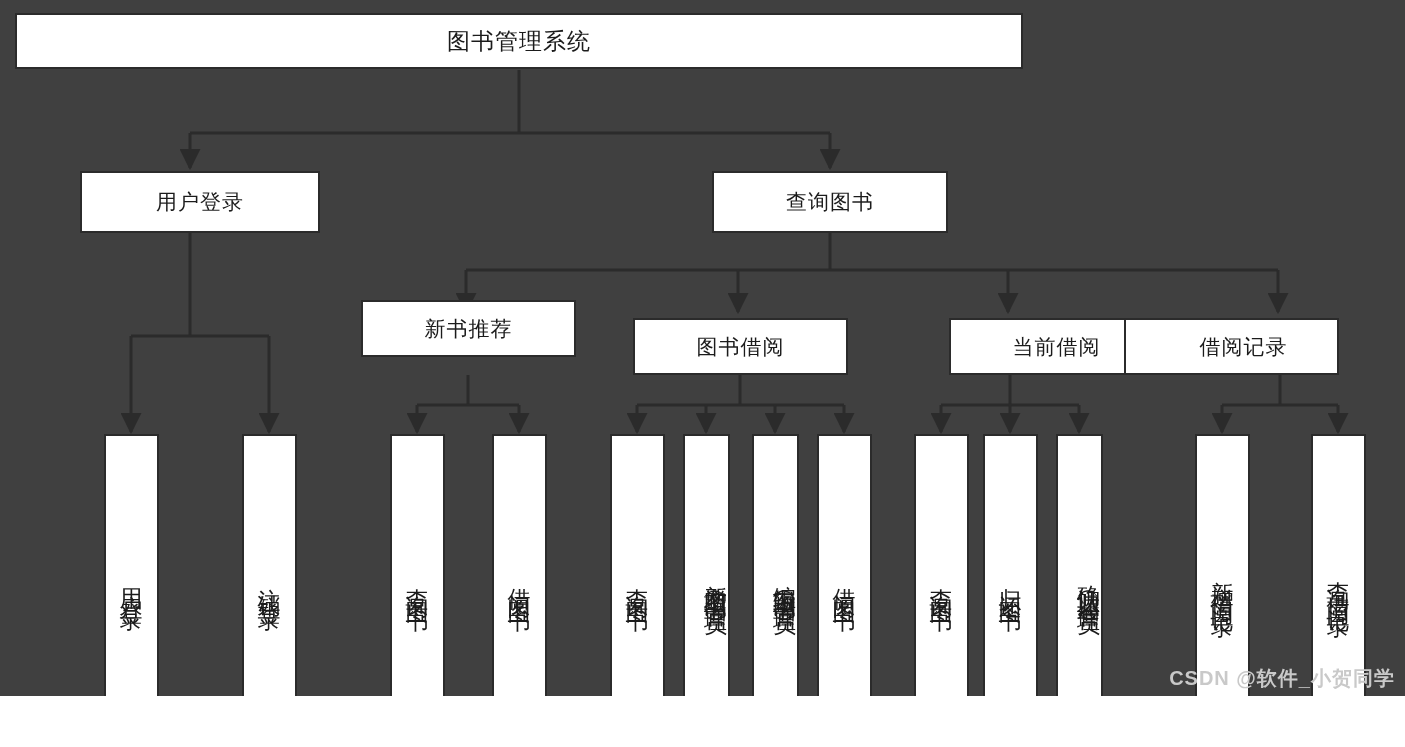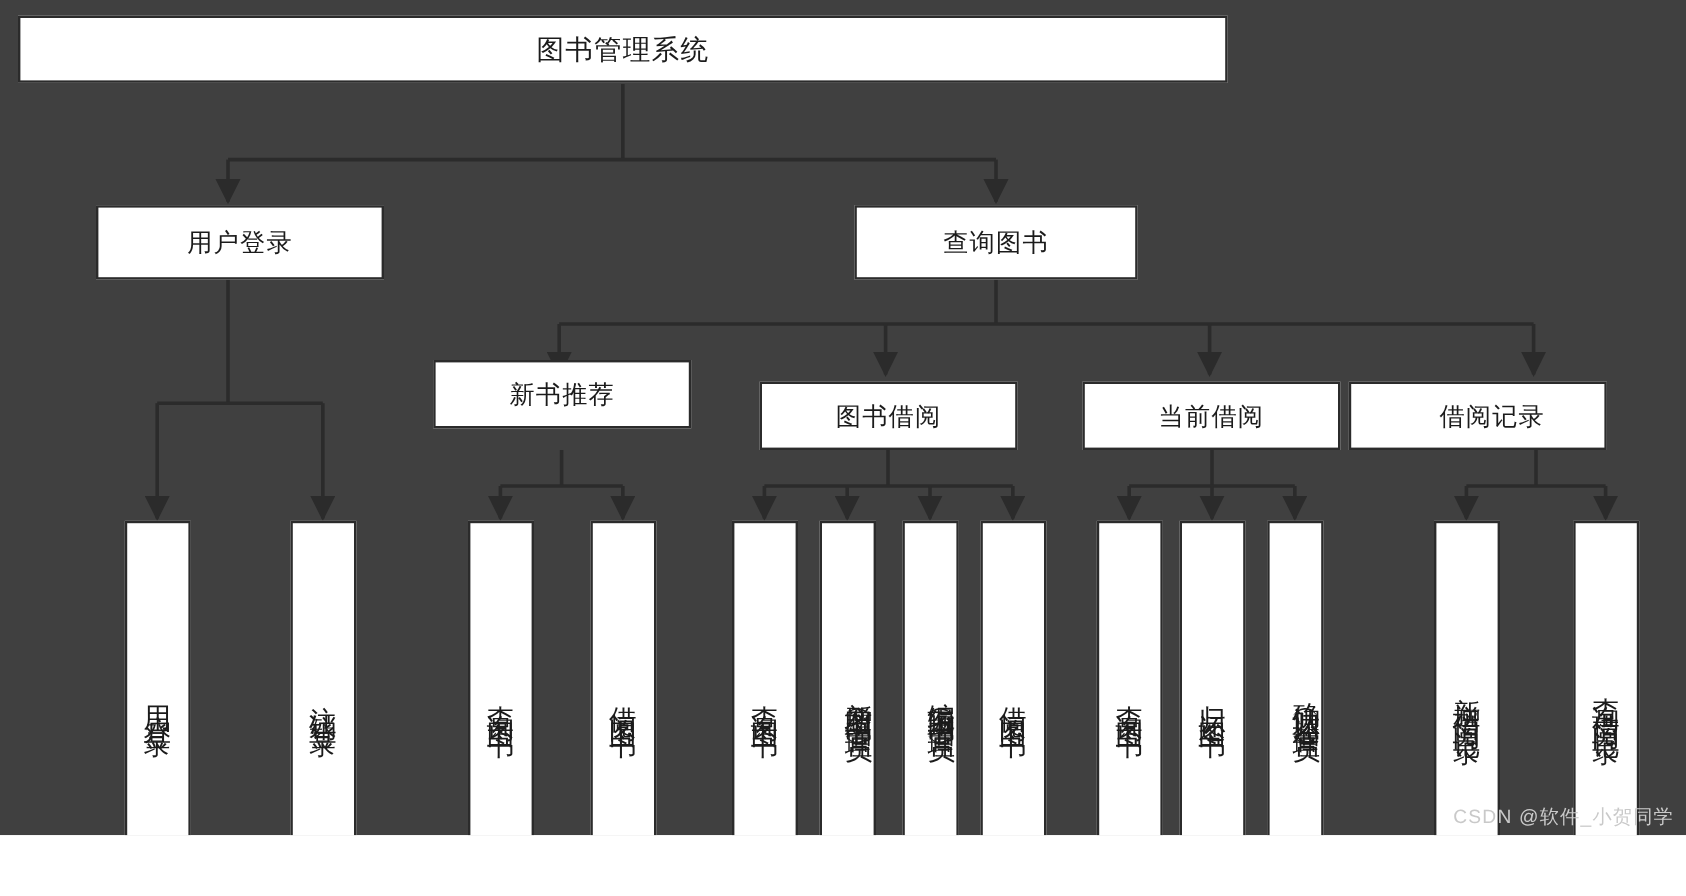--- a/index.html
+++ b/index.html
@@ -58,24 +58,25 @@
   
   .node.vert.tall {
     align-items: flex-start;
     letter-spacing: 4px;
     padding-top: 8px;
   }
   .watermark {
     position: absolute;
     right: 10px;
     bottom: 4px;
-    font-size: 16px;
+    font-size: 20px;
     color: #c9c9c9;
     white-space: nowrap;
     letter-spacing: 1px;
+    font-weight: bold;
   }
 </style>
 </head>
 <body>
 
 <div id="diagram">
 
   <svg id="connectors" viewBox="0 0 1405 747">
     <defs>
       <marker id="arrow" viewBox="0 0 10 10" refX="9" refY="5" markerWidth="7" markerHeight="7" orient="auto-start-reverse">
@@ -126,21 +127,21 @@
     </g>
   </svg>
 
   <div class="node horiz root" style="left:15px; top:13px; width:1008px; height:56px;">图书管理系统</div>
 
   <div class="node horiz" style="left:80px; top:171px; width:240px; height:62px;">用户登录</div>
   <div class="node horiz" style="left:712px; top:171px; width:236px; height:62px;">查询图书</div>
 
   <div class="node horiz" style="left:361px; top:300px; width:215px; height:57px;">新书推荐</div>
   <div class="node horiz" style="left:633px; top:318px; width:215px; height:57px;">图书借阅</div>
-  <div class="node horiz" style="left:902px; top:318px; width:215px; height:57px;">当前借阅</div>
+  <div class="node horiz" style="left:949px; top:318px; width:215px; height:57px;">当前借阅</div>
   <div class="node horiz" style="left:1124px; top:318px; width:215px; height:57px;padding-left:24px;">借阅记录</div>
 
   <div class="node vert" style="left:104px; top:434px; width:55px; height:299px;">用户登录</div>
   <div class="node vert" style="left:242px; top:434px; width:55px; height:299px;">注销登录</div>
 
   <div class="node vert" style="left:390px; top:434px; width:55px; height:299px;">查询图书</div>
   <div class="node vert" style="left:492px; top:434px; width:55px; height:299px;">借阅图书</div>
 
   <div class="node vert" style="left:610px; top:434px; width:55px; height:299px;">查询图书</div>
   <div class="node vert tall" style="left:683px; top:434px; width:47px; height:299px;">新增图书（管理员）</div>

